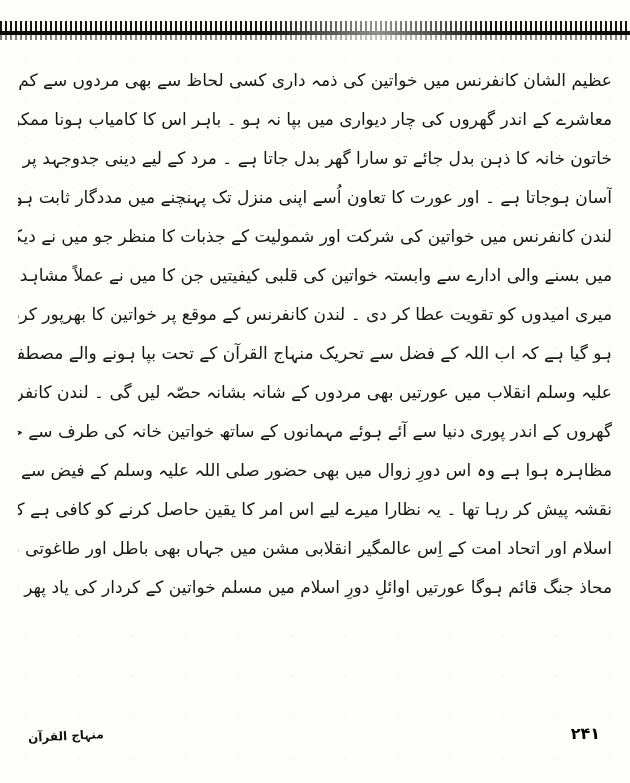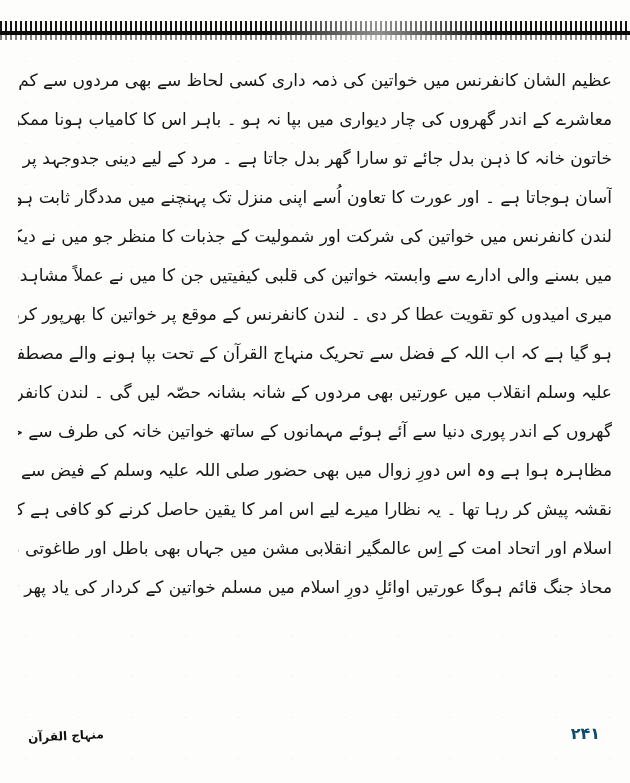--- a/index.html
+++ b/index.html
@@ -57,21 +57,21 @@
   
   .imprint {
     position:absolute; left:28px; top:729px;
     font-size:12px; font-weight:bold;
     direction:rtl; transform:rotate(-3deg);
     color:#111;
   }
   .page-number {
     position:absolute; right:30px; top:724px;
     font-size:16px; font-weight:bold;
-    letter-spacing:3px; color:#0c4a6e;
+    letter-spacing:3px; color:#000000;
     direction:rtl;
   }
 </style>
 </head>
 <body>
 
 <div class="page">
 
   <div class="ornament">
     <div class="ticks-top"></div>

